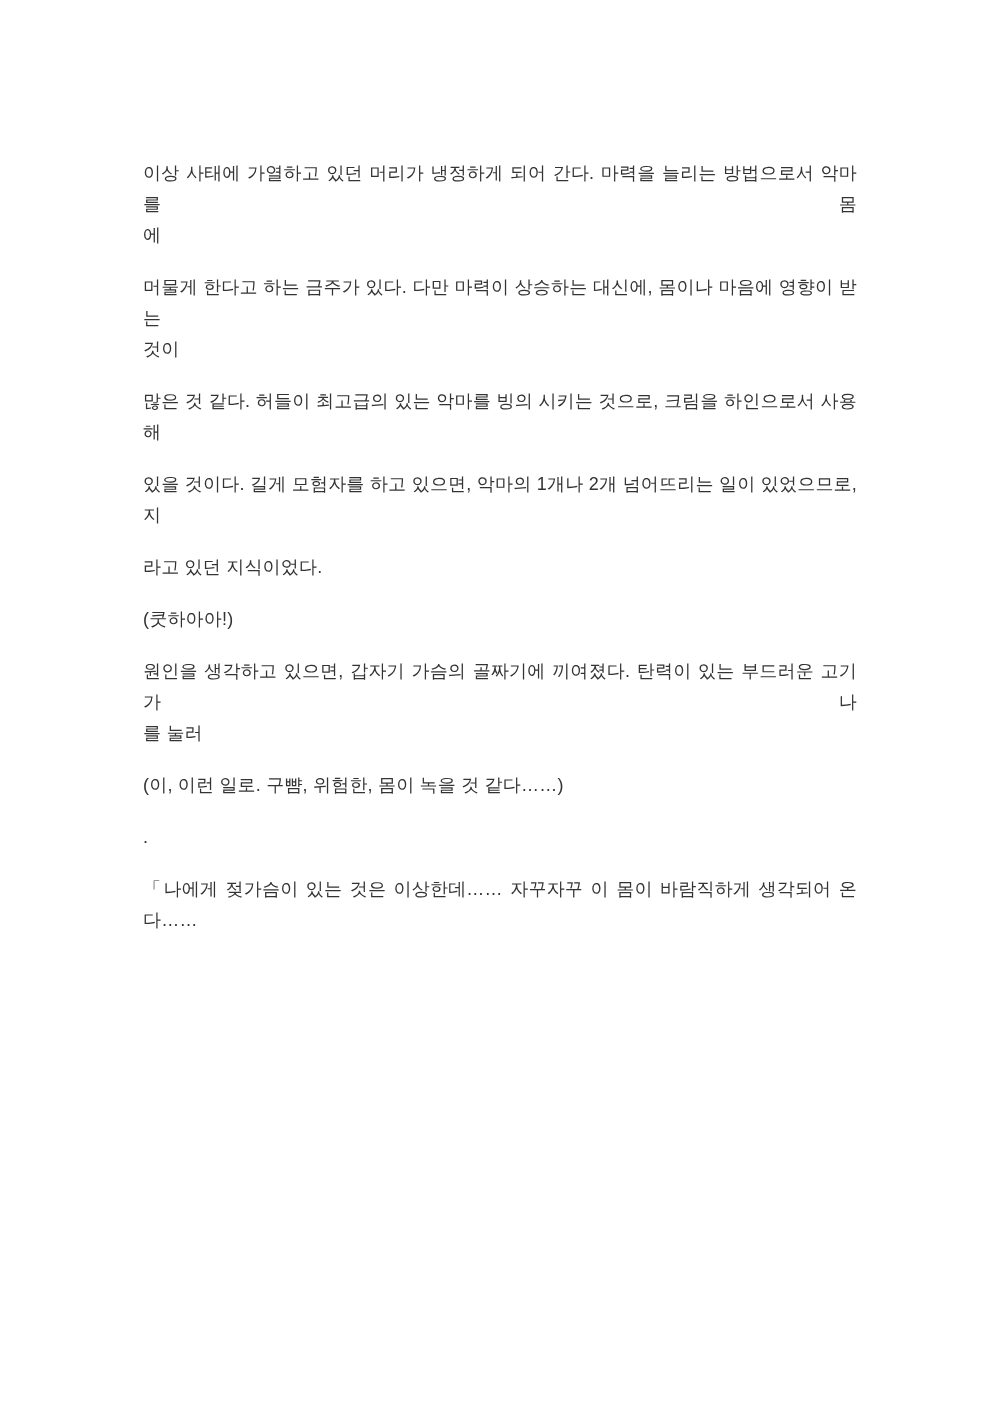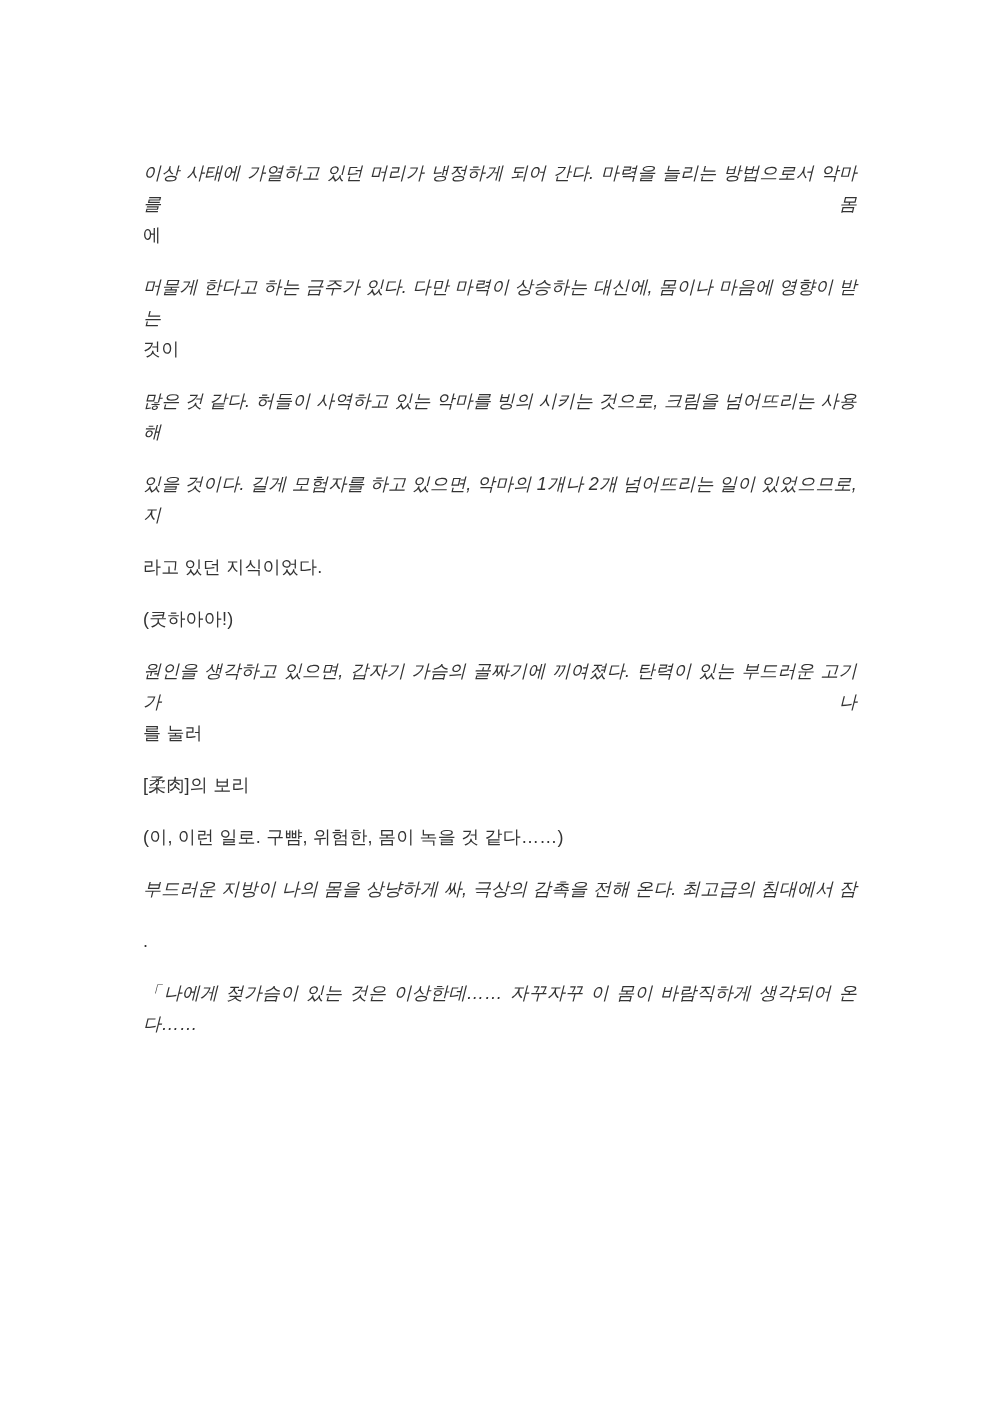--- a/index.html
+++ b/index.html
@@ -28,40 +28,39 @@
     margin: 0 0 21px 0;
   }
   .line {
     text-align: left;
     white-space: normal;
   }
   
   .line.fill {
     text-align: justify;
     text-align-last: justify;
-    font-style: italic;
   }
 </style>
 </head>
 <body>
 
 <div class="doc">
 
   <div class="para">
     <div class="line fill">이상 사태에 가열하고 있던 머리가 냉정하게 되어 간다. 마력을 늘리는 방법으로서 악마를 몸</div>
     <div class="line">에</div>
   </div>
 
   <div class="para">
     <div class="line fill">머물게 한다고 하는 금주가 있다. 다만 마력이 상승하는 대신에, 몸이나 마음에 영향이 받는</div>
     <div class="line">것이</div>
   </div>
 
   <div class="para">
-    <div class="line fill">많은 것 같다. 허들이 사역하고 있는 악마를 빙의 시키는 것으로, 크림을 넘어뜨리는 사용해</div>
+    <div class="line fill">많은 것 같다. 허들이 최고급의 있는 악마를 빙의 시키는 것으로, 크림을 하인으로서 사용해</div>
   </div>
 
   <div class="para">
     <div class="line fill">있을 것이다. 길게 모험자를 하고 있으면, 악마의 1개나 2개 넘어뜨리는 일이 있었으므로, 지</div>
   </div>
 
   <div class="para">
     <div class="line">라고 있던 지식이었다.</div>
   </div>
 
@@ -69,31 +68,27 @@
     <div class="line">(쿳하아아!)</div>
   </div>
 
 
   <div class="para">
     <div class="line fill">원인을 생각하고 있으면, 갑자기 가슴의 골짜기에 끼여졌다. 탄력이 있는 부드러운 고기가 나</div>
     <div class="line">를 눌러</div>
   </div>
 
   <div class="para">
-    <div class="line">[柔肉]의 보리</div>
   </div>
 
 
   <div class="para">
     <div class="line">(이, 이런 일로. 구뺨, 위험한, 몸이 녹을 것 같다……)</div>
   </div>
 
-  <div class="para">
-    <div class="line fill">부드러운 지방이 나의 몸을 상냥하게 싸, 극상의 감촉을 전해 온다. 최고급의 침대에서 잠</div>
-  </div>
 
 
 
   <div class="para">
     <div class="line">.</div>
   </div>
 
   <div class="para">
     <div class="line fill">「나에게 젖가슴이 있는 것은 이상한데…… 자꾸자꾸 이 몸이 바람직하게 생각되어 온다……</div>
 

